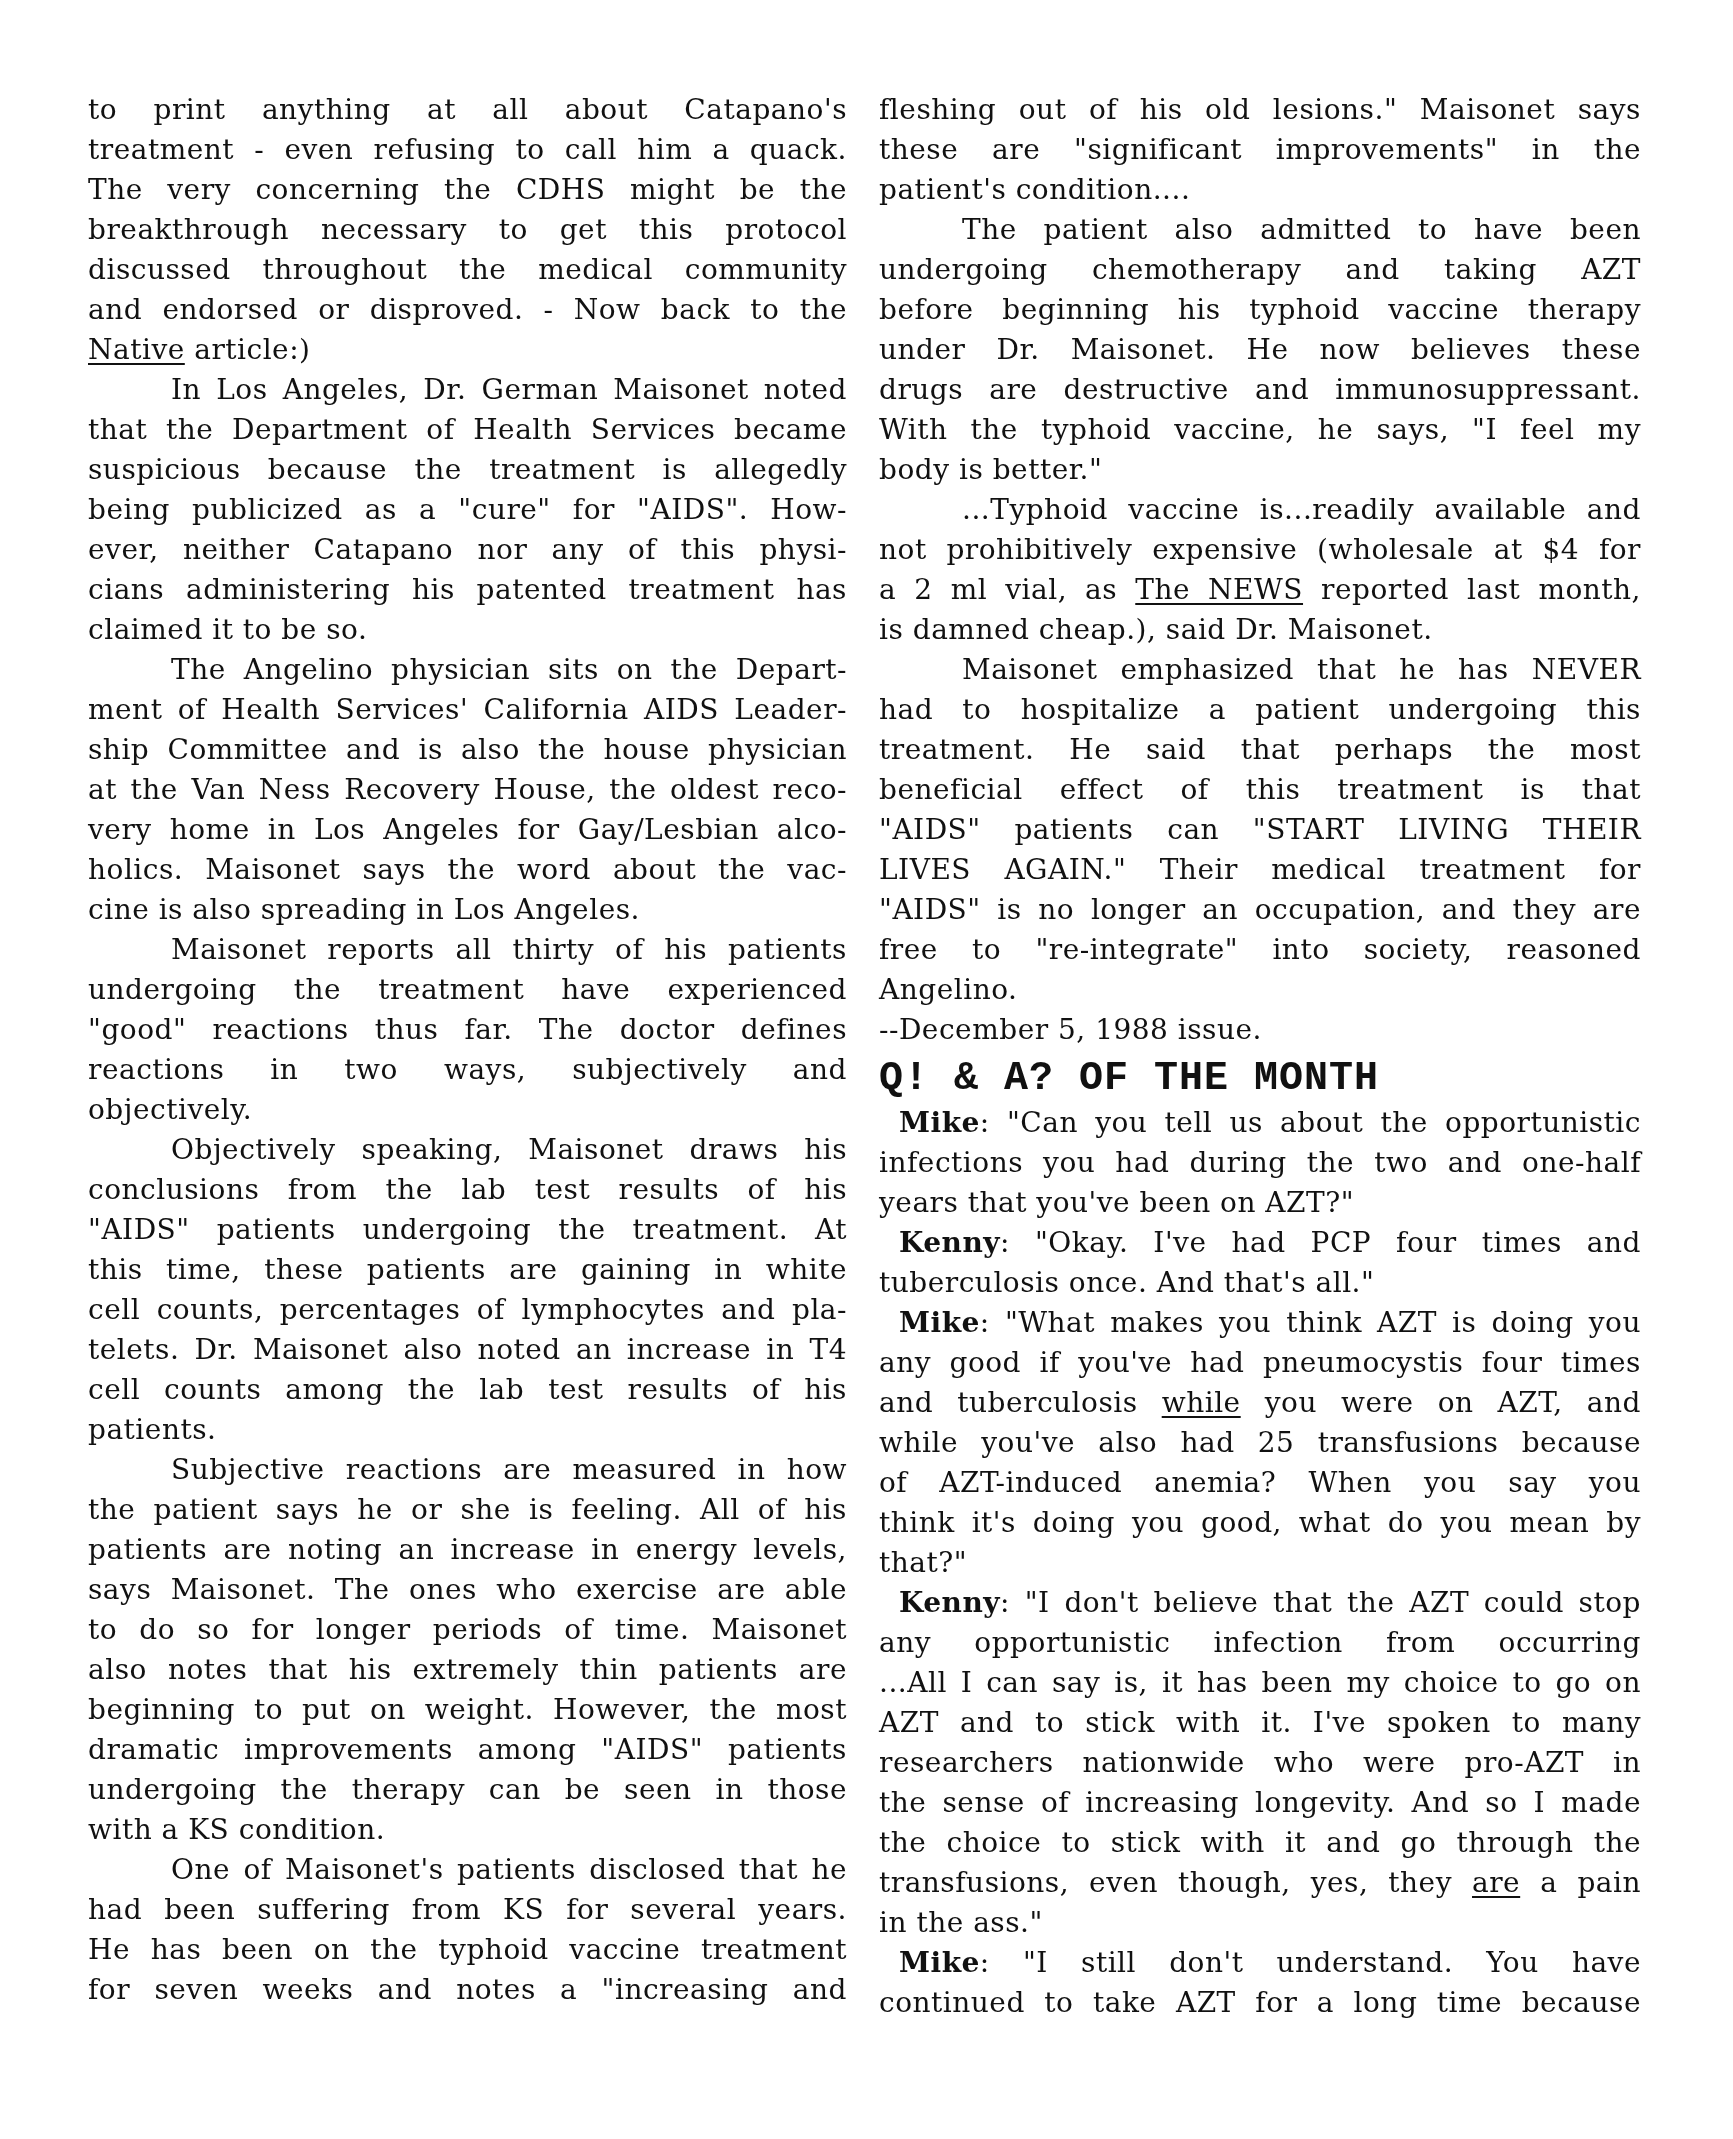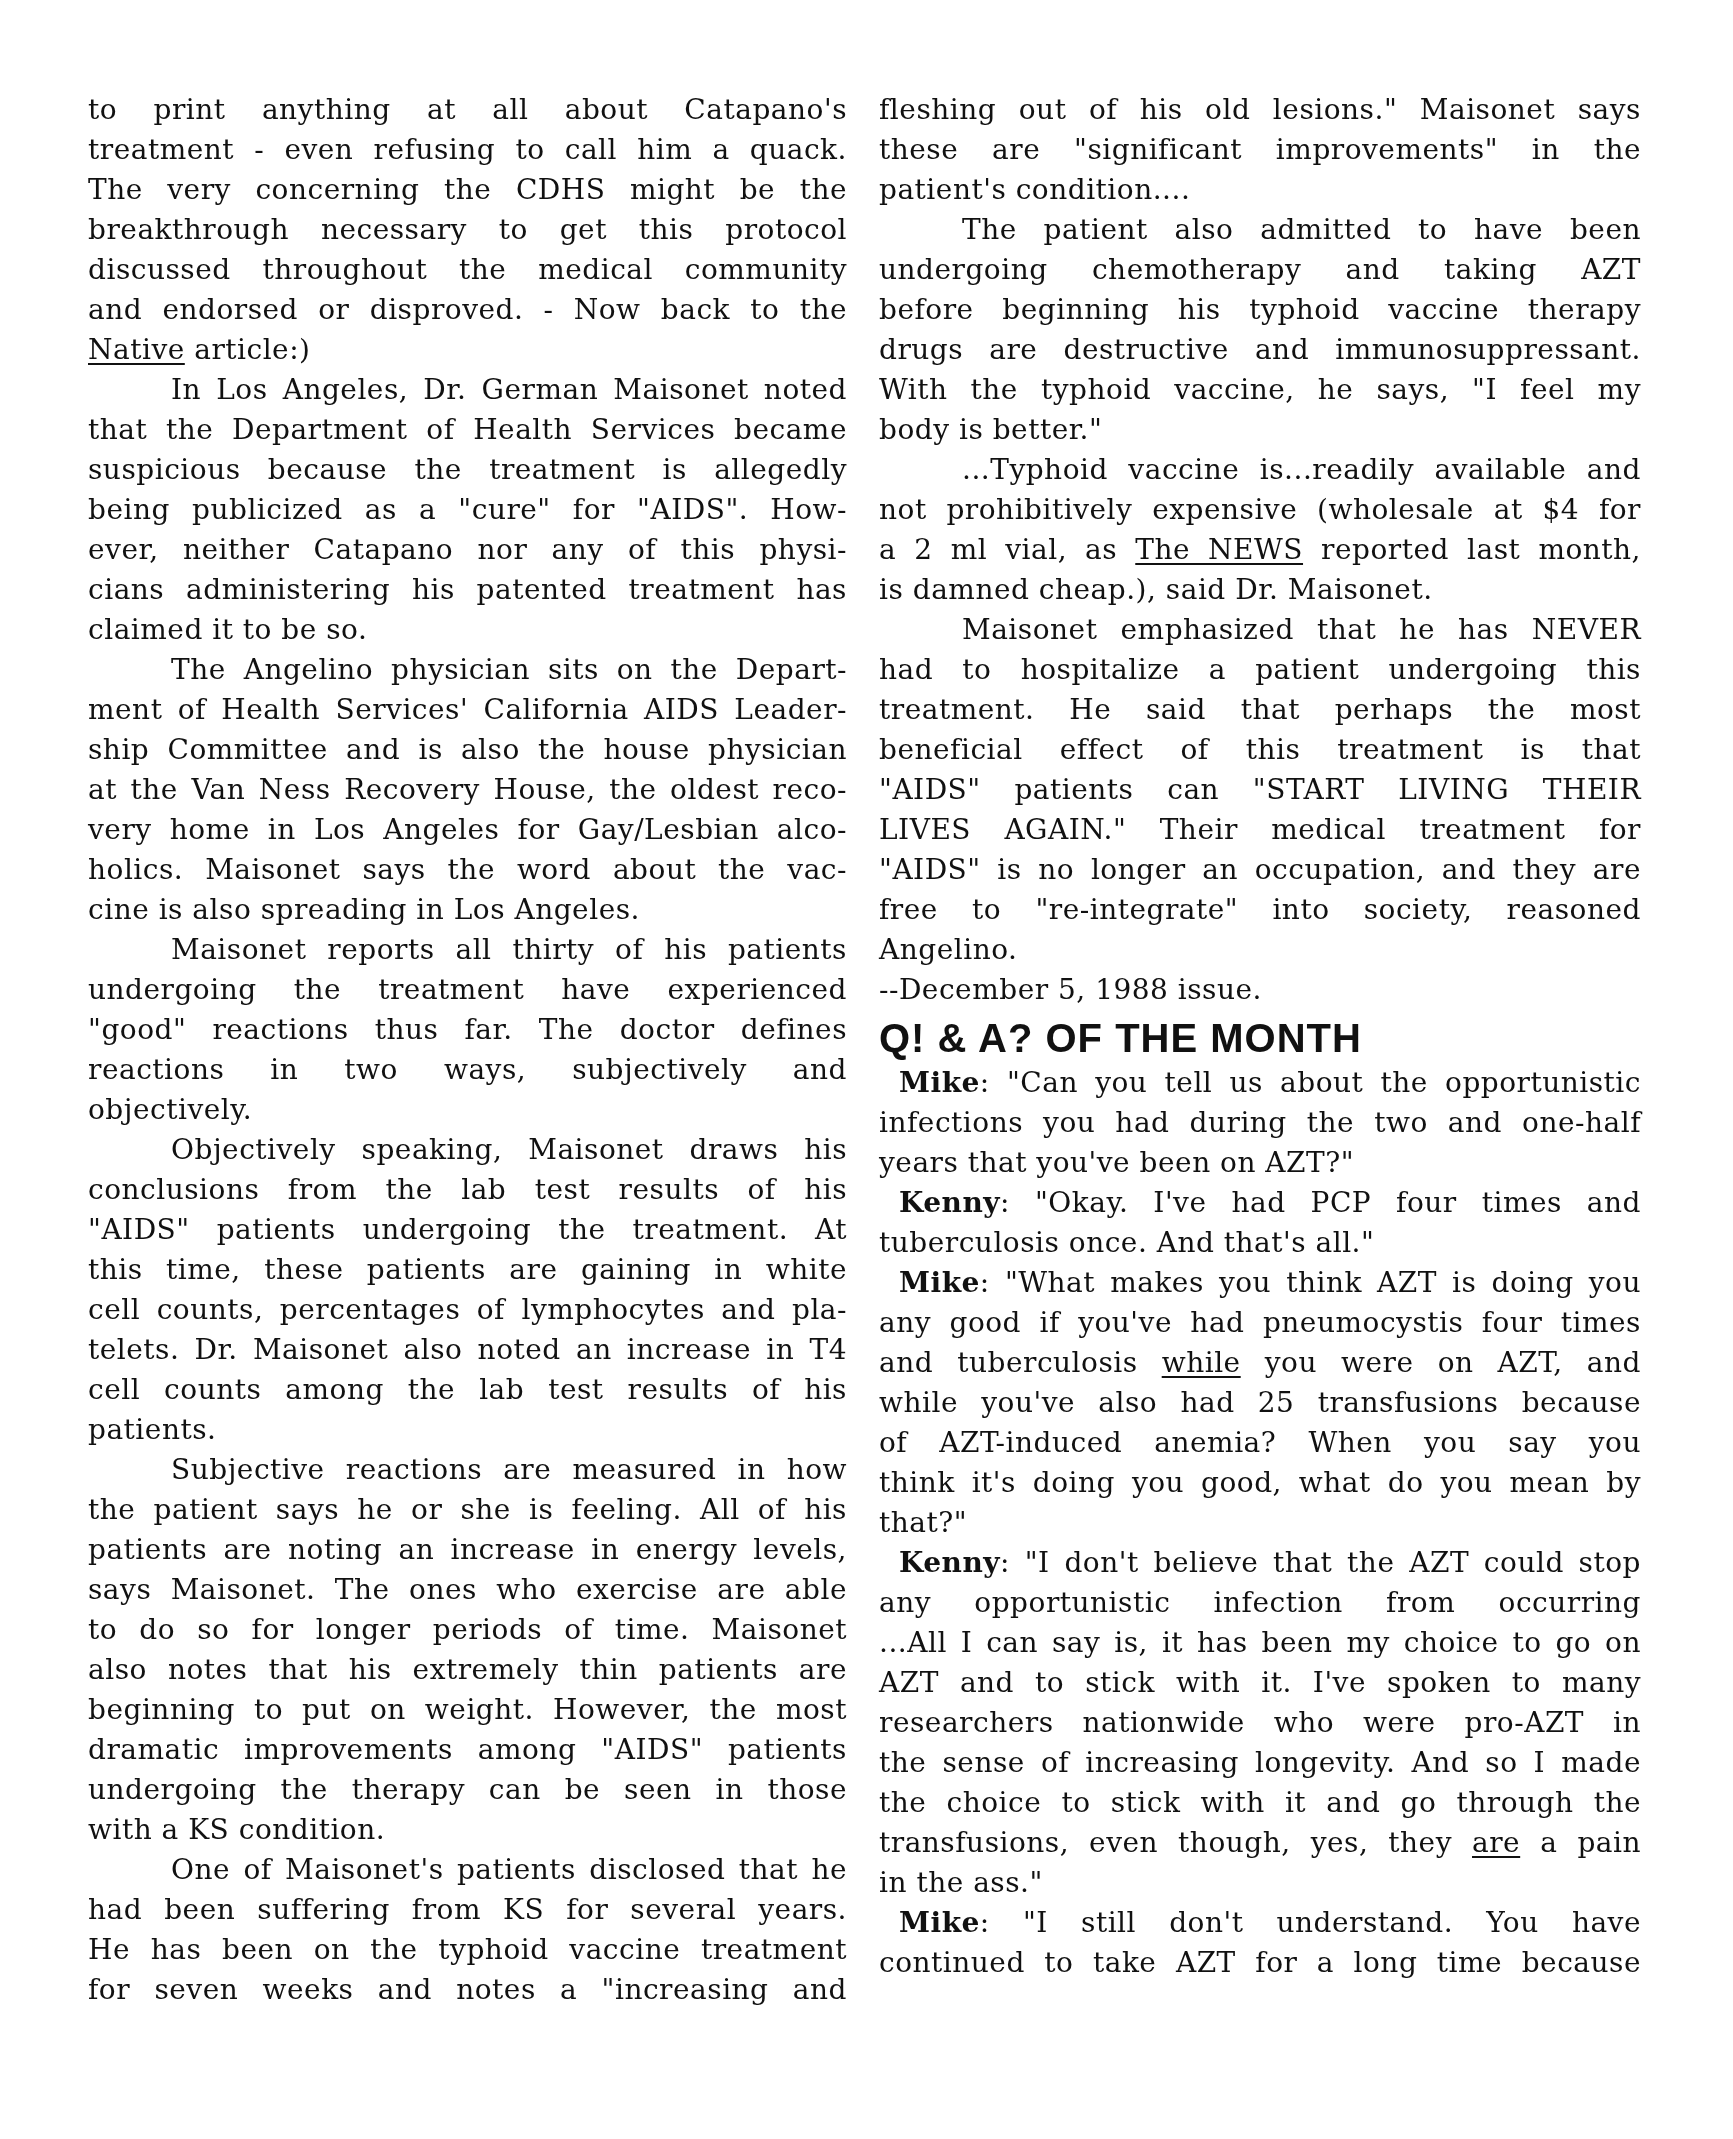--- a/index.html
+++ b/index.html
@@ -19,21 +19,21 @@
     font-size: 28px; white-space: nowrap;
     text-align: justify; text-align-last: justify;
     letter-spacing: 0.5px;
   }
   .line.last { text-align-last: left; }
   .line.indent { padding-left: 83px; }
   .u { text-decoration: underline; text-decoration-thickness: 1.9px; text-underline-offset: 3.9px; }
   .speaker { font-weight: bold; font-family: "DejaVu Serif", serif; margin-left: 20px; }
   .heading {
     display: block; height: 53px; line-height: 57px;
-    font-family: Liberation Sans, sans-serif; font-weight: bold;
+    font-family: Liberation Mono, monospace; font-weight: bold;
     font-size: 40px; letter-spacing: 1px; white-space: nowrap;
   }
 </style>
 </head>
 <body>
 
 <div class="page">
 
   <div class="col col-left">
     <span class="line">to print anything at all about Catapano's</span>
@@ -86,20 +86,21 @@
     <span class="line">for seven weeks and notes a "increasing and</span>
   </div>
 
   <div class="col col-right">
     <span class="line">fleshing out of his old lesions." Maisonet says</span>
     <span class="line">these are "significant improvements" in the</span>
     <span class="line last">patient's condition....</span>
     <span class="line indent">The patient also admitted to have been</span>
     <span class="line">undergoing chemotherapy and taking AZT</span>
     <span class="line">before beginning his typhoid vaccine therapy</span>
+    <span class="line">under Dr. Maisonet. He now believes these</span>
     <span class="line">drugs are destructive and immunosuppressant.</span>
     <span class="line">With the typhoid vaccine, he says, "I feel my</span>
     <span class="line last">body is better."</span>
     <span class="line indent">...Typhoid vaccine is...readily available and</span>
     <span class="line">not prohibitively expensive (wholesale at $4 for</span>
     <span class="line"><span>a 2 ml vial, as </span><span class="u">The NEWS</span><span> reported last month,</span></span>
     <span class="line last">is damned cheap.), said Dr. Maisonet.</span>
     <span class="line indent">Maisonet emphasized that he has NEVER</span>
     <span class="line">had to hospitalize a patient undergoing this</span>
     <span class="line">treatment. He said that perhaps the most</span>

